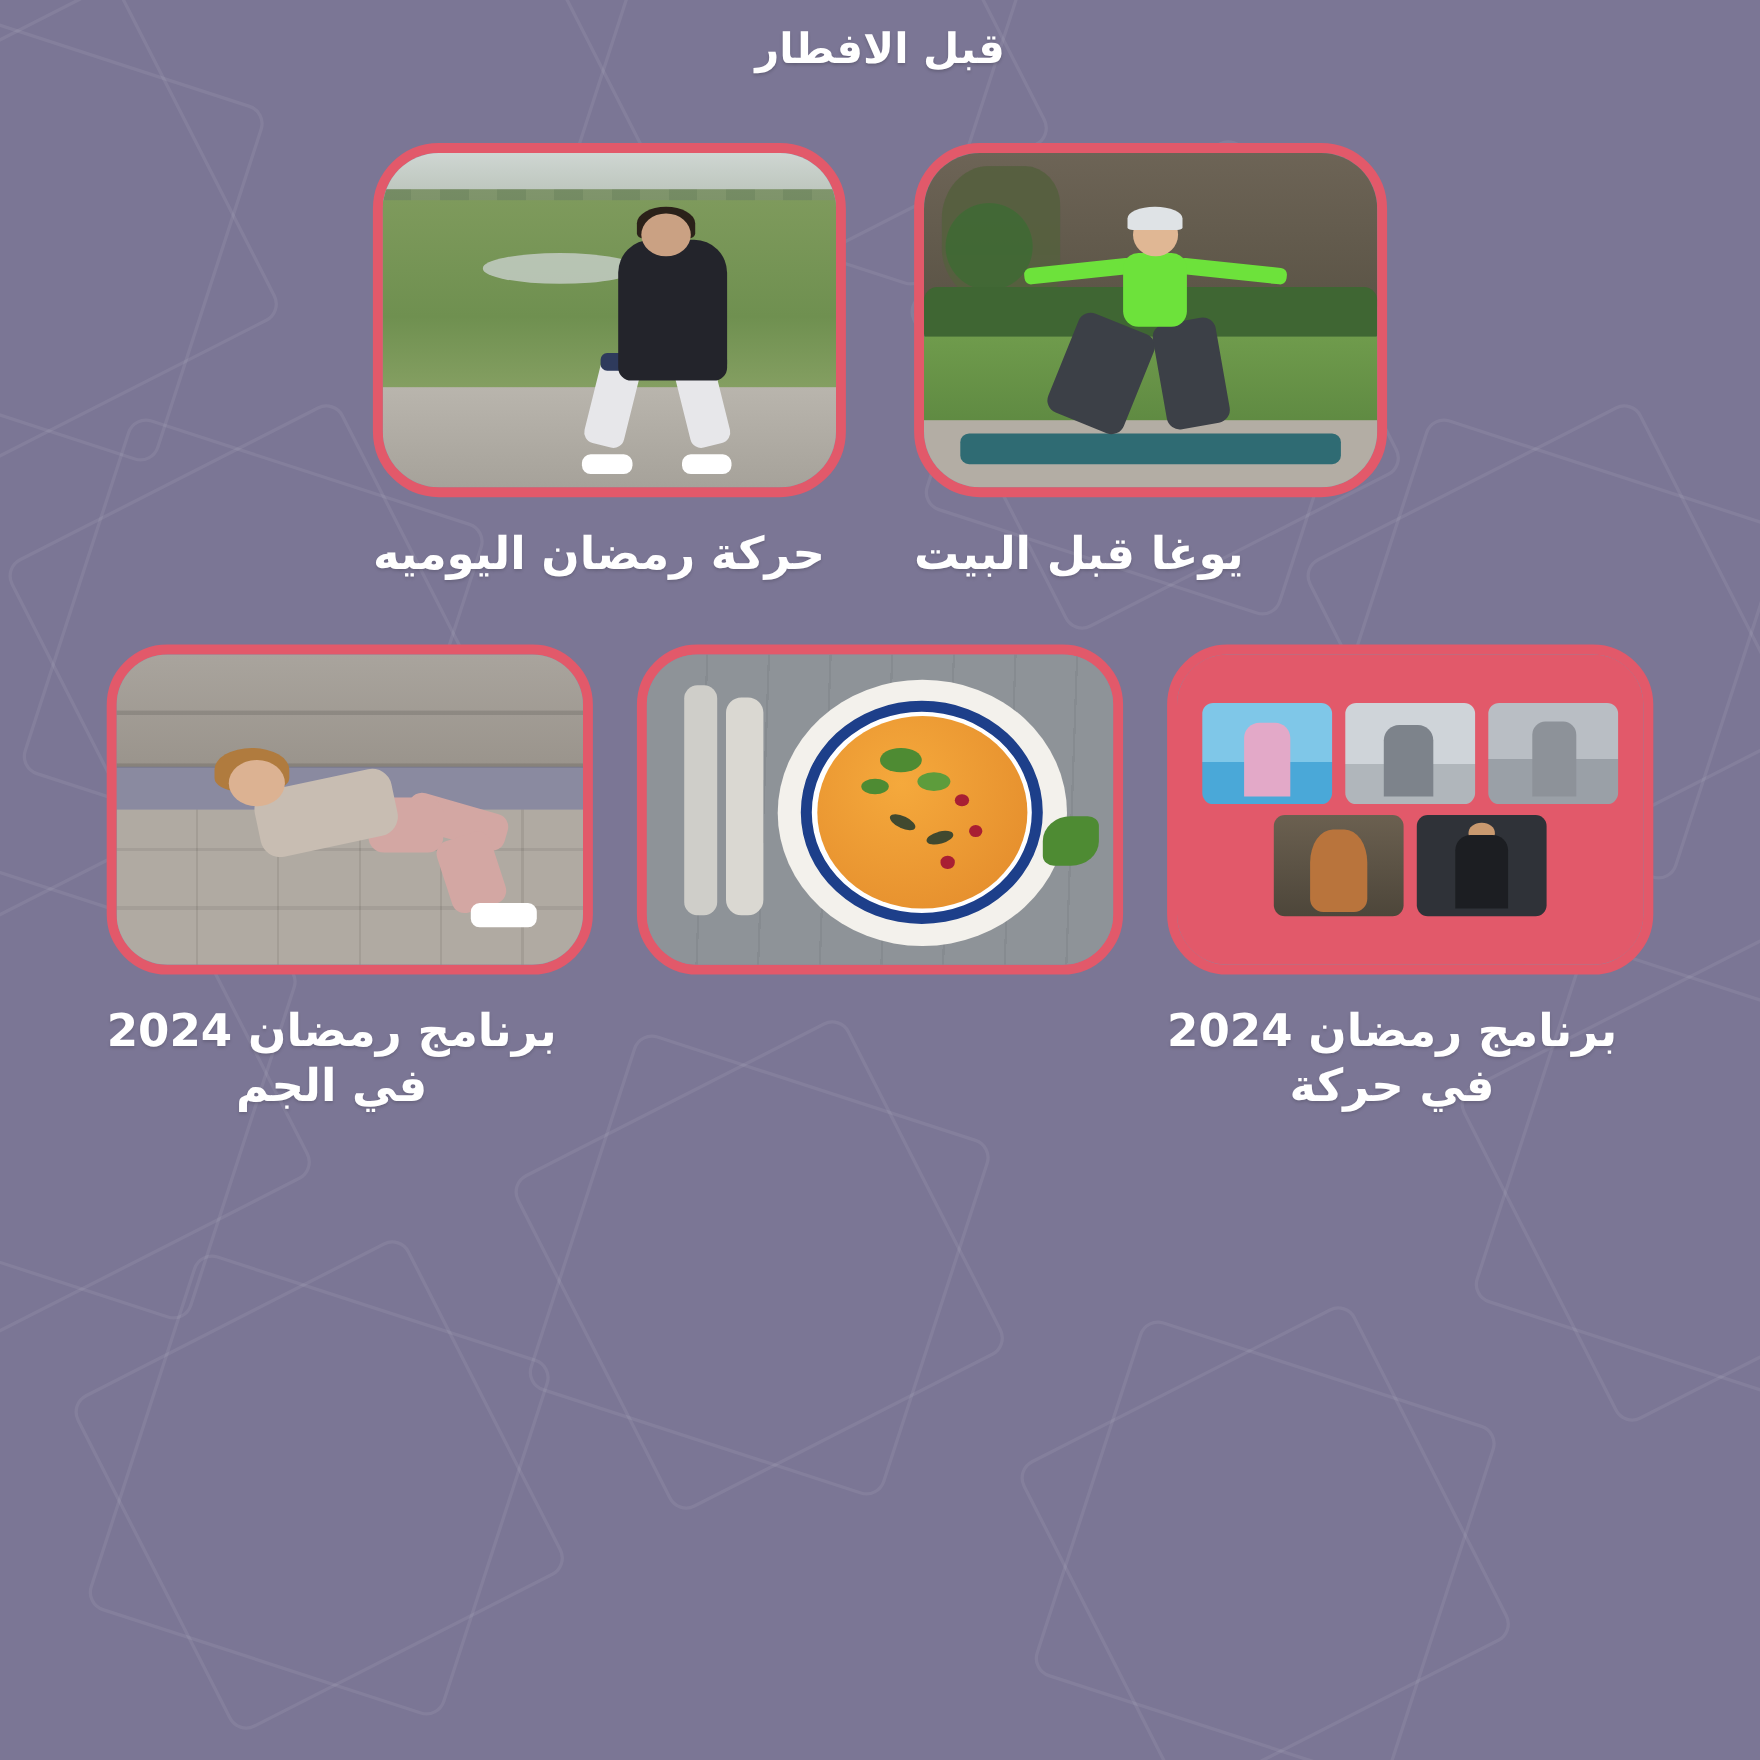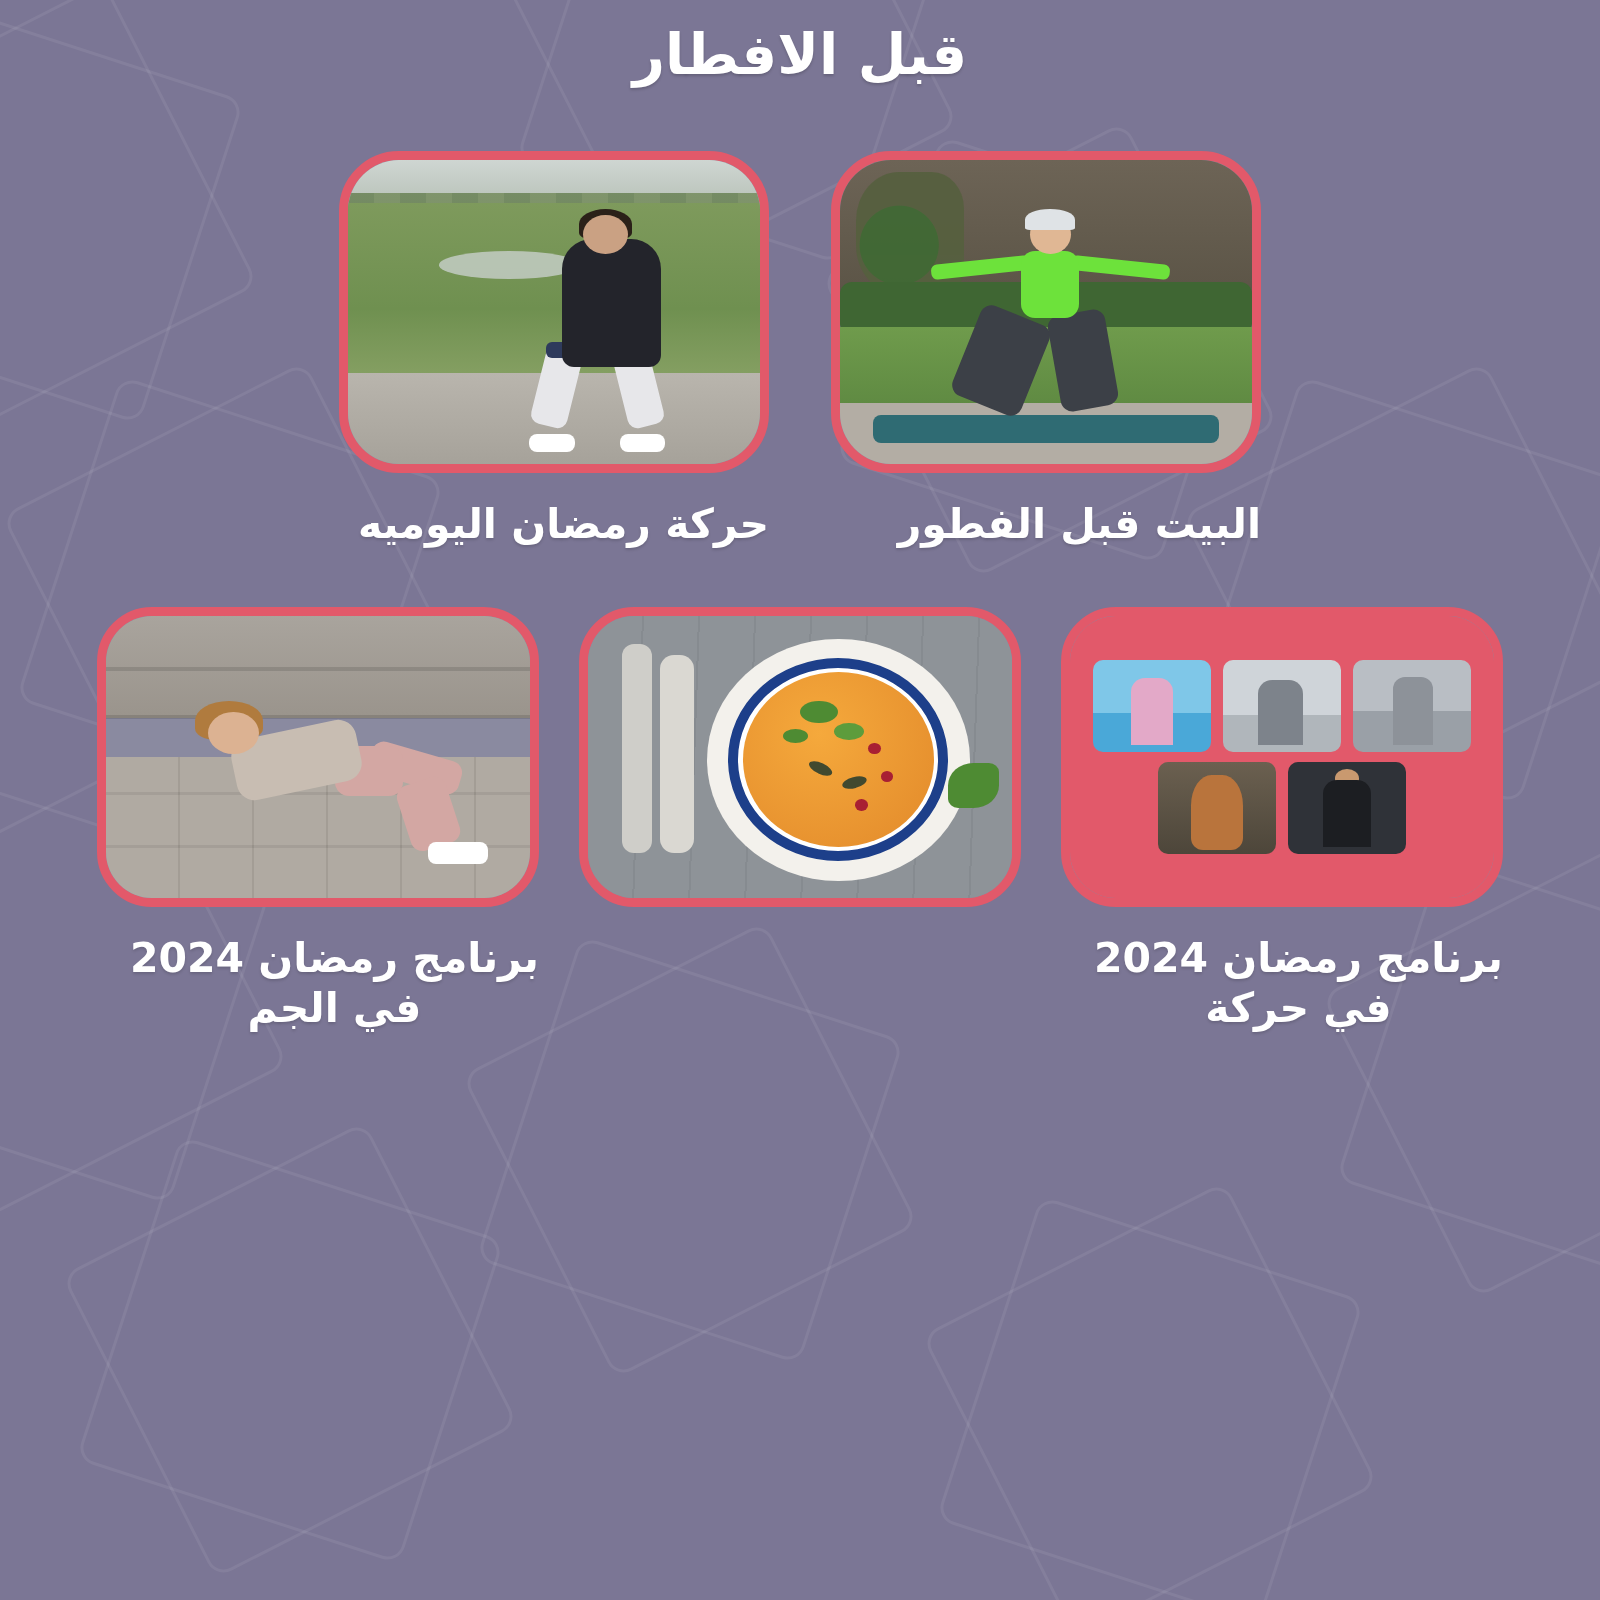--- a/index.html
+++ b/index.html
@@ -82,21 +82,21 @@
     position: absolute;
     top: -18px;
     left: 120px;
     width: 290px;
     height: 360px;
   }
 
   
   .section-heading {
     text-align: center;
-    font-size: 56px;
+    font-size: 38px;
     font-weight: bold;
     color: #ffffff;
     text-shadow: 0 2px 3px rgba(0,0,0,0.18);
     margin: 0;
     padding: 0;
   }
   .sec1-heading { margin-top: 22px; }
   .sec2-heading { margin-top: 30px; }
 
   
@@ -105,21 +105,21 @@
     justify-content: center;
     align-items: flex-start;
     gap: 62px;
     margin-top: 64px;
   }
   .row-3 { gap: 40px; margin-top: 58px; }
 
   .card {
     display: flex;
     flex-direction: column;
-    align-items: flex-start;
+    align-items: flex-end;
   }
   .thumb {
     border: 9px solid #e2596a;
     border-radius: 60px;
     overflow: hidden;
     position: relative;
     background: #8a8aa0;
   }
   .row-2 .thumb { width: 430px; height: 322px; }
   .row-3 .thumb { width: 442px; height: 300px; border-radius: 55px; }
@@ -255,21 +255,21 @@
             <div class="mat"></div>
           <div class="armL"></div>
             <div class="armR"></div>
           <div class="legL"></div>
             <div class="legR"></div>
           <div class="torso"></div>
             <div class="head"></div>
             <div class="cap"></div>
         </div>
       </div>
-      <div class="caption">البيت قبل الفطور</div>
+      <div class="caption">يوغا قبل البيت</div>
     </div>
 
     <div class="card">
       <div class="thumb">
         <div class="scene sceneA">
           <div class="sky"></div>
             <div class="trees"></div>
             <div class="grass"></div>
           <div class="pond"></div>
             <div class="path"></div>

